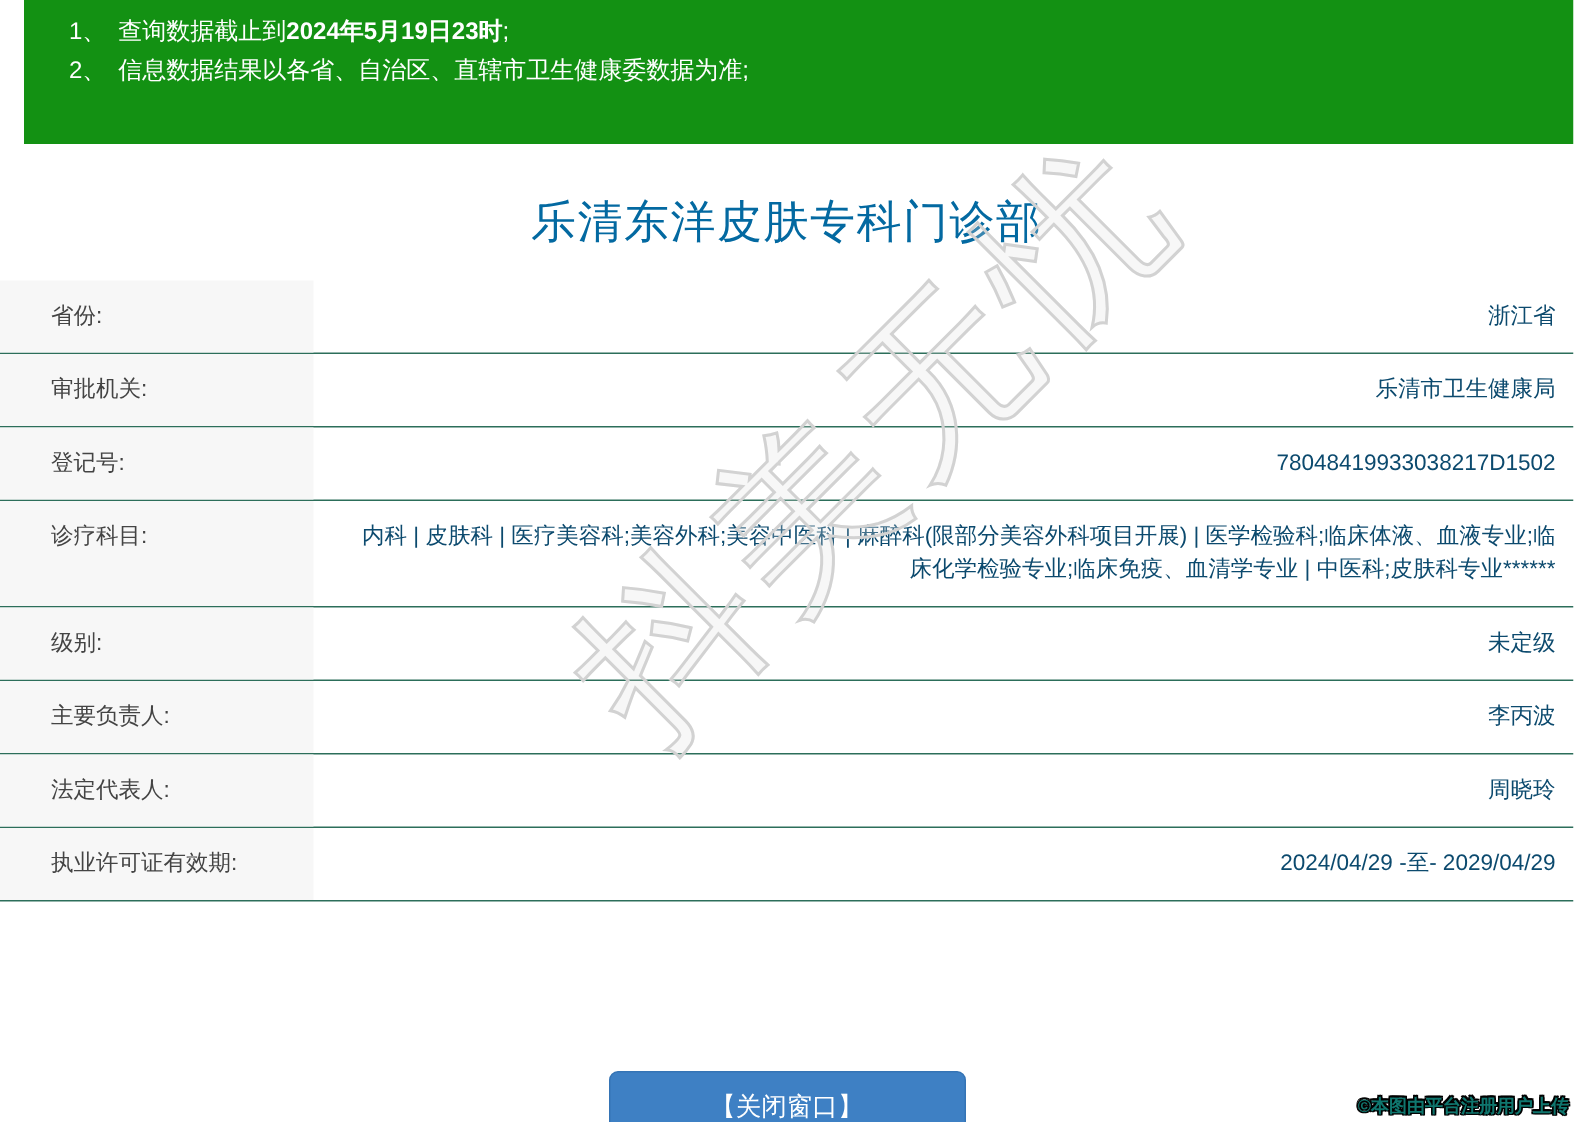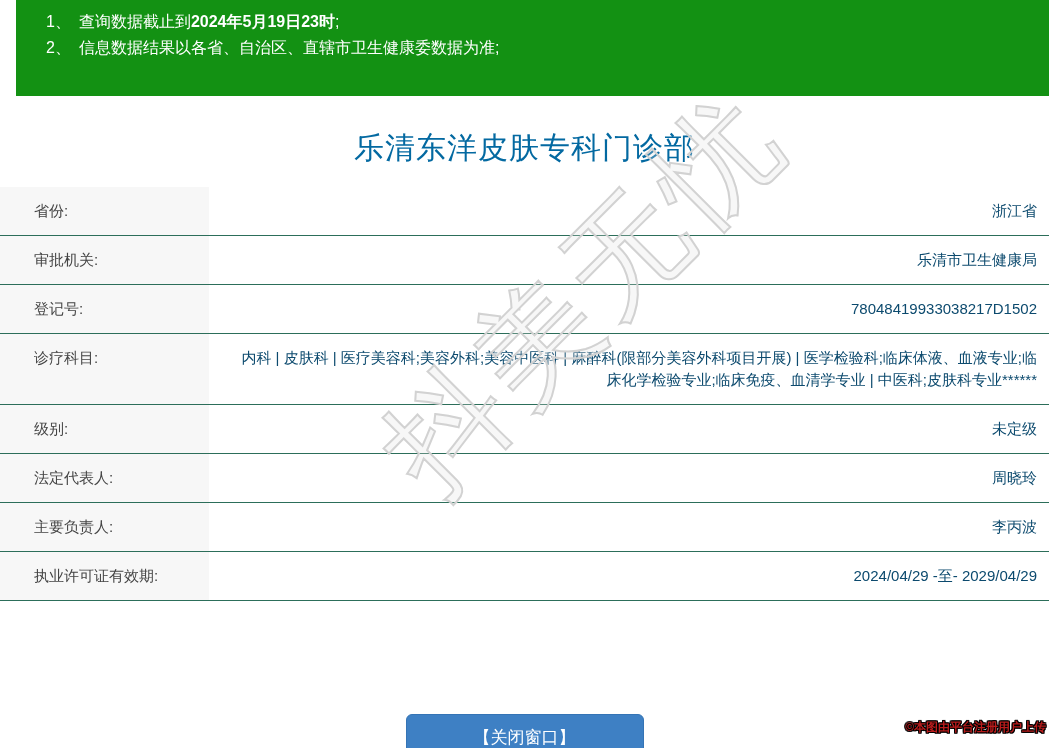--- a/index.html
+++ b/index.html
@@ -85,24 +85,24 @@
     color:#fff;
     font-size:17px;
     font-family:inherit;
     border:1px solid #3574b5;
     border-radius:6px;
     cursor:pointer;
   }
   
   .footer-note{
     position:absolute;
-    right:3px;bottom:12px;
+    right:3px;bottom:2px;
     font-size:12px;
     font-weight:700;
-    color:#b91c1c;
+    color:#0f766e;
     z-index:7;
     text-shadow:
       -1px -1px 0 #000, 1px -1px 0 #000,
       -1px  1px 0 #000, 1px  1px 0 #000,
        0   -1px 0 #000, 0    1px 0 #000,
       -1px  0   0 #000, 1px  0   0 #000;
   }
 </style>
 </head>
 <body>
@@ -129,26 +129,26 @@
   </div>
   <div class="row">
     <div class="cell label">诊疗科目:</div>
     <div class="cell value">内科 | 皮肤科 | 医疗美容科;美容外科;美容中医科 | 麻醉科(限部分美容外科项目开展) | 医学检验科;临床体液、血液专业;临床化学检验专业;临床免疫、血清学专业 | 中医科;皮肤科专业******</div>
   </div>
   <div class="row">
     <div class="cell label">级别:</div>
     <div class="cell value">未定级</div>
   </div>
   <div class="row">
+    <div class="cell label">主要负责人:</div>
+    <div class="cell value">李丙波</div>
+  </div>
+  <div class="row">
     <div class="cell label">法定代表人:</div>
     <div class="cell value">周晓玲</div>
-  </div>
-  <div class="row">
-    <div class="cell label">主要负责人:</div>
-    <div class="cell value">李丙波</div>
   </div>
   <div class="row">
     <div class="cell label">执业许可证有效期:</div>
     <div class="cell value">2024/04/29 -至- 2029/04/29</div>
   </div>
 </div>
 
 <div class="watermark">抖美无忧</div>
 
 <div class="btn-wrap">

